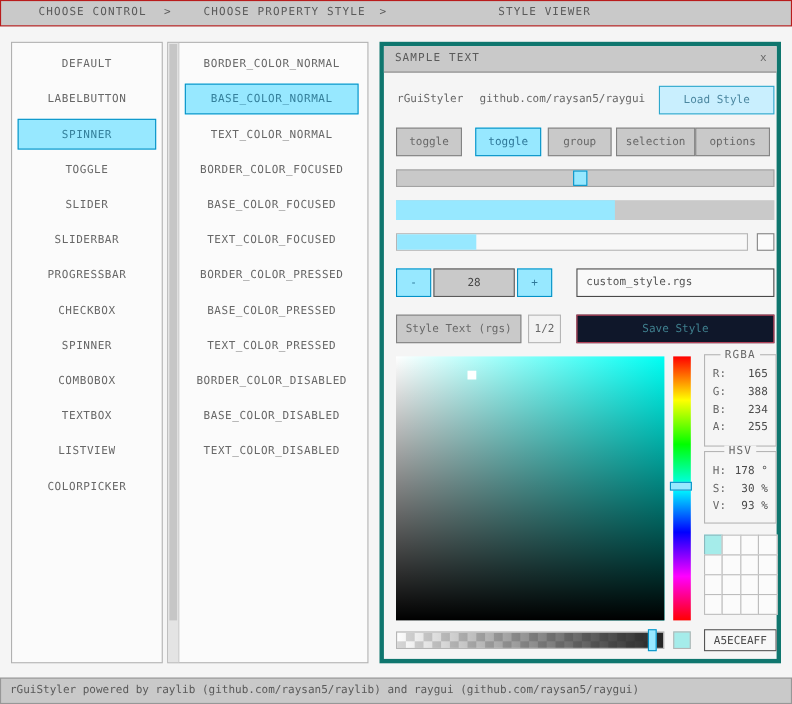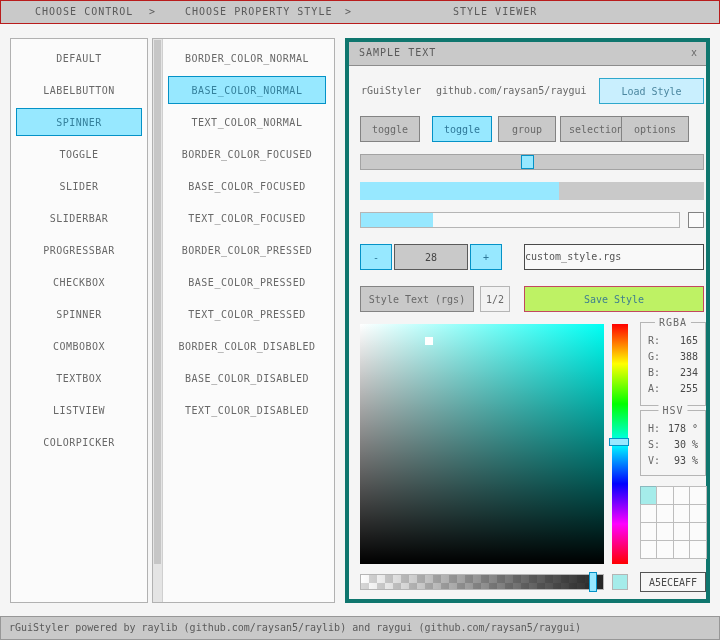--- a/index.html
+++ b/index.html
@@ -61,21 +61,21 @@
   .titlebar .close { position:absolute; right:9px; top:0; line-height:22px; cursor:default; }
 
   .vlabel { position:absolute; line-height:26px; }
 
   .btn {
     position:absolute; display:flex; align-items:center; justify-content:center;
     background:#C9C9C9; border:1px solid #838383; color:#686868; cursor:default;
   }
   .btn.cyan      { background:#97E8FF; border-color:#0492C7; color:#2F7899; }
   .btn.lightcyan { background:#C9EFFE; border-color:#2FA8CC; color:#4C87A0; }
-  .btn.save      { background:#bef264; border-color:#C2485F; color:#3F7F8E; }
+  .btn.save      { background:#0f172a; border-color:#C2485F; color:#3F7F8E; }
   .btn.box       { background:#F2F2F2; border-color:#B5B5B5; }
 
   .slider-track {
     position:absolute; left:11px; top:112px; width:344px; height:16px;
     background:#C9C9C9; border:1px solid #A3A3A3;
   }
   .slider-handle { position:absolute; left:160px; top:0; width:13px; height:14px; background:#97E8FF; border:1px solid #0492C7; }
 
   .progressbar { position:absolute; left:11px; top:140px; width:344px; height:18px; background:#C9C9C9; }
   .progressbar .fill { height:100%; width:199px; background:#97E8FF; }
@@ -85,21 +85,21 @@
   .checkbox { position:absolute; left:339px; top:170px; width:16px; height:16px; background:#FBFBFB; border:1px solid #838383; }
 
   .valuebox {
     position:absolute; left:45px; top:202px; width:74px; height:26px;
     background:#C9C9C9; border:1px solid #5A5A5A; color:#454545;
     display:flex; align-items:center; justify-content:center;
   }
   .textbox {
     position:absolute; left:175px; top:202px; width:180px; height:26px;
     background:#F9F9F9; border:1px solid #4A4A4A; color:#555;
-    line-height:24px; 
+    line-height:24px; padding-left:8px;
   }
 
   .color-panel {
     position:absolute; left:11px; top:282px; width:244px; height:240px;
     background:
       linear-gradient(to top, #000 0%, rgba(0,0,0,0) 100%),
       linear-gradient(to right, #FFF 0%, #00FFF4 100%);
   }
   .color-cursor { position:absolute; left:65px; top:13px; width:8px; height:8px; background:#FFF; }
 
@@ -207,21 +207,21 @@
     </div>
 
     <span class="vlabel" style="left:12px;top:36px;">rGuiStyler</span>
     <span class="vlabel" style="left:87px;top:36px;">github.com/raysan5/raygui</span>
     <div class="btn lightcyan" style="left:250px;top:36px;width:105px;height:26px;">Load Style</div>
 
     <div class="btn" style="left:11px;top:74px;width:60px;height:26px;">toggle</div>
     <div class="btn cyan" style="left:83px;top:74px;width:60px;height:26px;">toggle</div>
     <div class="btn" style="left:149px;top:74px;width:58px;height:26px;">group</div>
     <div class="btn" style="left:211px;top:74px;width:72px;height:26px;">selection</div>
-    <div class="btn" style="left:272px;top:74px;width:68px;height:26px;">options</div>
+    <div class="btn" style="left:283px;top:74px;width:68px;height:26px;">options</div>
 
     <div class="slider-track">
       <div class="slider-handle"></div>
     </div>
 
     <div class="progressbar">
       <div class="fill"></div>
     </div>
 
     <div class="bar3">

